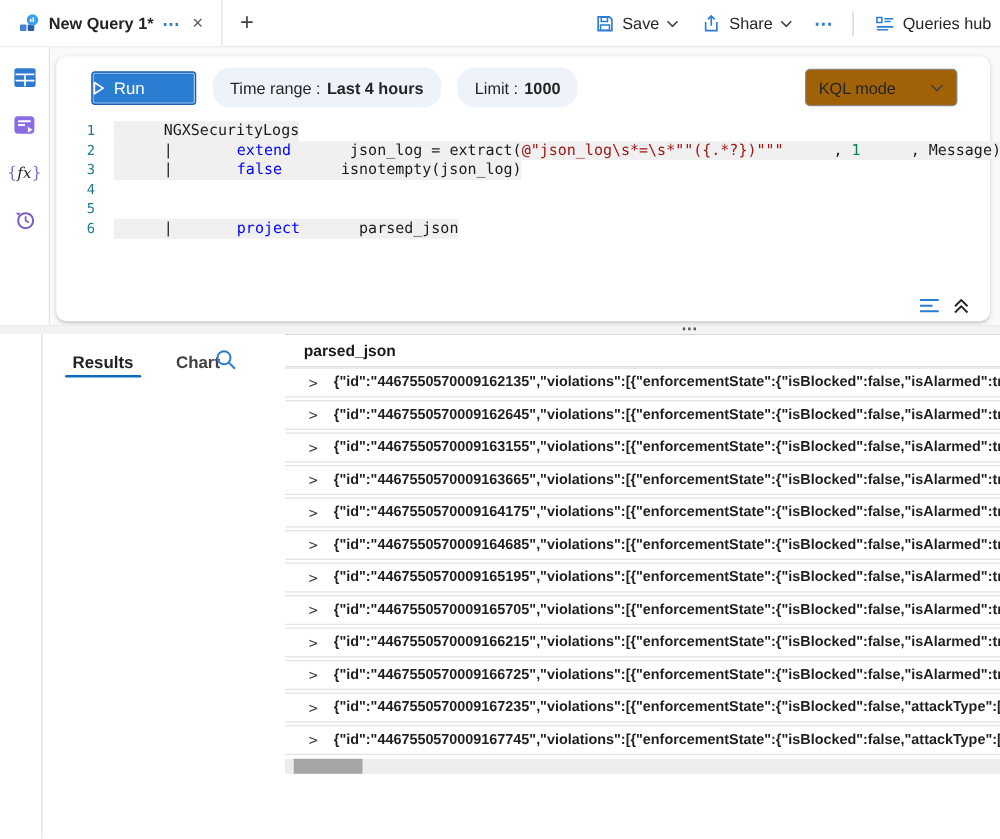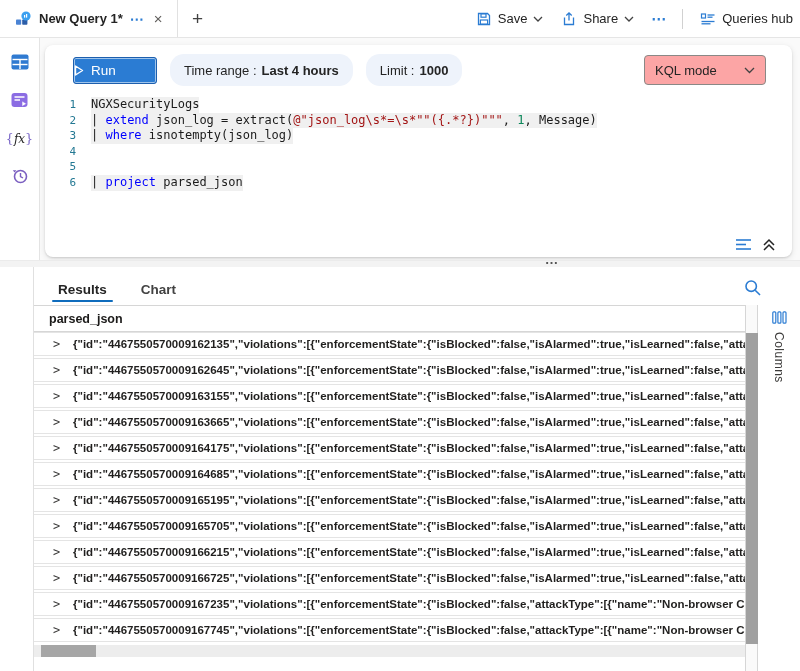--- a/index.html
+++ b/index.html
@@ -40,46 +40,46 @@
   .run-btn { display:flex; align-items:center; justify-content:flex-start; gap:7px;
              width:84px; height:27px; background:#2b7cd3; border:1px solid #1d5fae;
              box-shadow:inset 0 0 0 1px rgba(255,255,255,.55); border-radius:3px;
              color:#fff; font-size:13.5px; cursor:pointer; }
   .pill { display:flex; align-items:center; gap:5px; height:27px; padding:16px 14px;
           background:#eef3fb; border-radius:14px; font-size:13px; margin-left:13px;
           cursor:pointer; white-space:nowrap; }
   .pill b { font-weight:700; }
   .kql-select { margin-left:auto; display:flex; align-items:center; justify-content:space-between;
                 width:122px; height:30px; border:1px solid #8a8886; border-radius:4px;
-                padding:0 10px; font-size:13px; cursor:pointer; background:#fca5a5; }
+                padding:0 10px; font-size:13px; cursor:pointer; background:#a16207; }
 
   
   .editor { padding-top:7px; font-family:"DejaVu Sans Mono","Liberation Mono", monospace; }
   .code-line { display:flex; line-height:15.6px; }
   .line-num { width:46px; text-align:right; padding-right:15px; color:#237893;
               font-size:11px; flex:none; }
   .line-content { font-size:12px; background:#f0f0f0; white-space:pre; color:#1b1b1b; }
-  .seg-kw { color:#0000ff; }
+  .seg-kw { color:#0000ff;margin-left:44px; }
   .seg-str { color:#a31515; }
   .seg-num { color:#098658; }
-  .seg-plain { color:#1b1b1b; }
+  .seg-plain { color:#1b1b1b;padding-left:40px; }
   .seg-squiggle { color:#1b1b1b; text-decoration:underline wavy #9c7bd0 1px;
                   text-underline-offset:3px; }
   .editor-corner-icons { position:absolute; right:16px; bottom:6px; display:flex;
                          gap:10px; align-items:center; }
 
   
   .splitter { position:relative; height:7px; background:#f3f3f3; border-top:1px solid #ebebeb;
               cursor:row-resize; }
   .splitter-dots { position:absolute; left:545px; top:-6px; color:#555; font-size:13px;
                    letter-spacing:2px; font-weight:700; }
 
   
   .results { height:404px; margin-left:33px; border-left:1px solid #e0e0e0;
-             background:#fff; display:flex; flex-direction:column; }
+             background:#fff; display:flex; flex-direction:row; }
   .results-tabs { height:38px; display:flex; align-items:flex-end; padding:0 20px 0 22px;
                   position:relative; }
   .rtab { font-size:13.5px; padding:6px 2px 8px; margin-right:30px; color:#424242; cursor:pointer;font-weight:bold; }
   .rtab.active { font-weight:700; color:#242424; position:relative; }
   .rtab.active::after { content:""; position:absolute; left:-4px; right:-4px; bottom:3px;
                         height:2.5px; background:#0f6cbd; border-radius:2px; }
   .results-search { position:absolute; right:38px; bottom:8px; cursor:pointer; }
 
   .grid-zone { flex:1; display:flex; min-height:0; }
   .grid-main { flex:1; display:flex; flex-direction:column; min-width:0; }
@@ -220,21 +220,21 @@
           <div class="code-line">
             <span class="line-num">1</span>
             <span class="line-content"><span class="seg-plain">NGXSecurityLogs</span></span>
           </div>
           <div class="code-line">
             <span class="line-num">2</span>
             <span class="line-content"><span class="seg-plain">| </span><span class="seg-kw">extend</span><span class="seg-plain"> json_log = extract(</span><span class="seg-str">@"json_log\s*=\s*""({.*?})"""</span><span class="seg-plain">, </span><span class="seg-num">1</span><span class="seg-plain">, Message)</span></span>
           </div>
           <div class="code-line">
             <span class="line-num">3</span>
-            <span class="line-content"><span class="seg-plain">| </span><span class="seg-kw">where</span><span class="seg-plain"> isnotempty(json_log)</span></span>
+            <span class="line-content"><span class="seg-plain">| </span><span class="seg-kw">false</span><span class="seg-plain"> isnotempty(json_log)</span></span>
           </div>
           <div class="code-line">
             <span class="line-num">4</span>
           </div>
           <div class="code-line">
             <span class="line-num">5</span>
           </div>
           <div class="code-line">
             <span class="line-num">6</span>
             <span class="line-content"><span class="seg-plain">| </span><span class="seg-kw">project</span><span class="seg-plain"> parsed_json</span></span>

